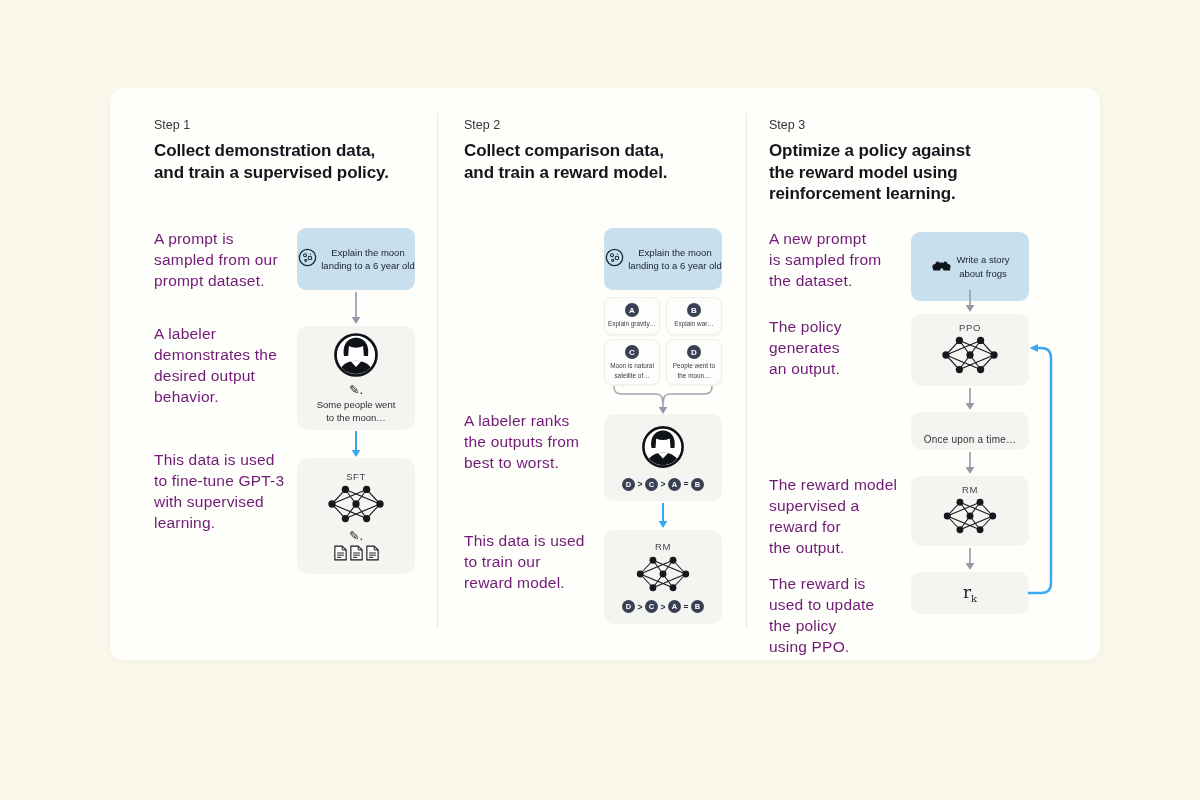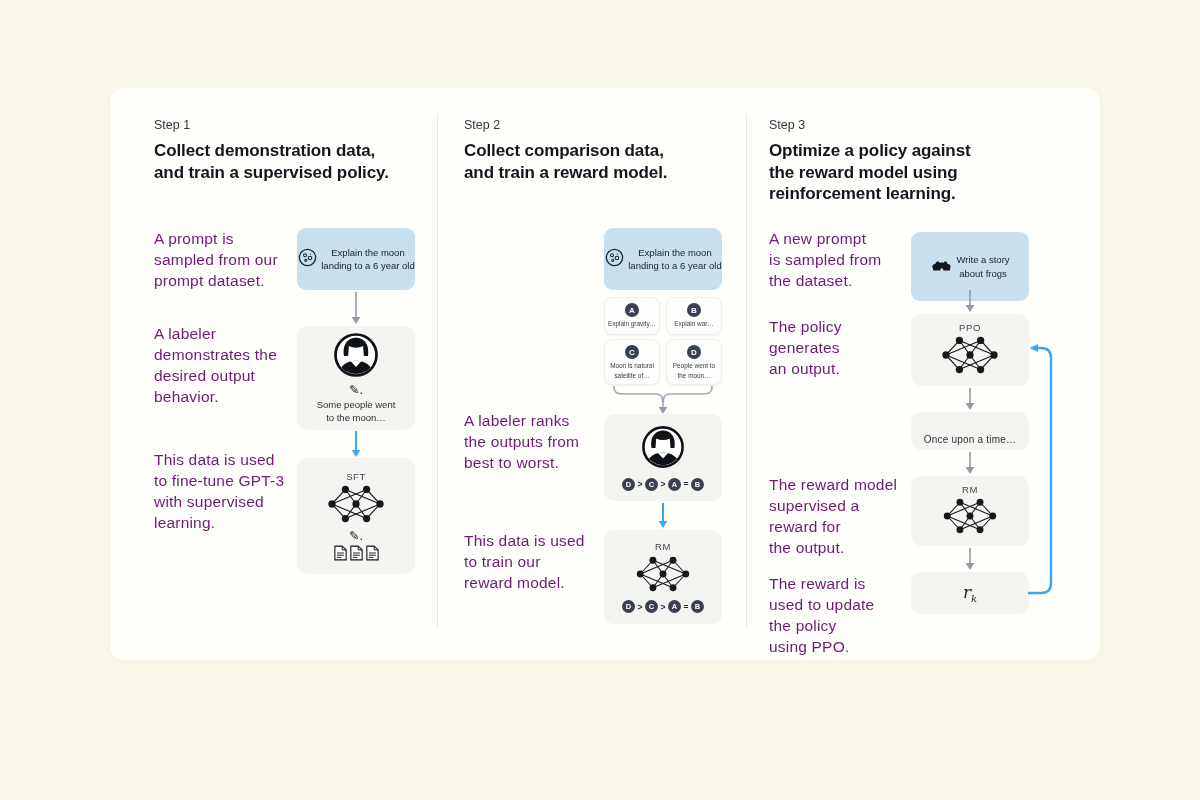--- a/index.html
+++ b/index.html
@@ -24,21 +24,21 @@
   .circle{background:#3A4053;color:#fff;border-radius:50%;display:flex;align-items:center;
     justify-content:center;font-weight:bold;}
   .c14{width:14px;height:14px;font-size:8px;}
   .c13{width:13px;height:13px;font-size:7.5px;}
   .rank{display:flex;align-items:center;gap:2.5px;}
   .rsep{font-size:8.5px;font-weight:bold;color:#272B35;}
   .mlabel{font-size:9.5px;color:#41454E;letter-spacing:0.6px;}
   .pencil{font-size:12.5px;color:#15181D;line-height:1;}
   .docs{display:flex;gap:3px;}
   .outtext{font-size:10px;color:#2F333B;letter-spacing:0.2px;margin-top:16px;}
-  .rsym{font-family:"DejaVu Serif",serif;font-style:italic;font-size:17px;color:#20242E;}
+  .rsym{font-family:"DejaVu Serif",serif;font-size:17px;color:#20242E;}
   .rsub{font-size:10px;}
 </style>
 </head>
 <body>
 
 <div class="card">
 
   <div class="divider" style="left:327px;"></div>
   <div class="divider" style="left:636px;"></div>
 

